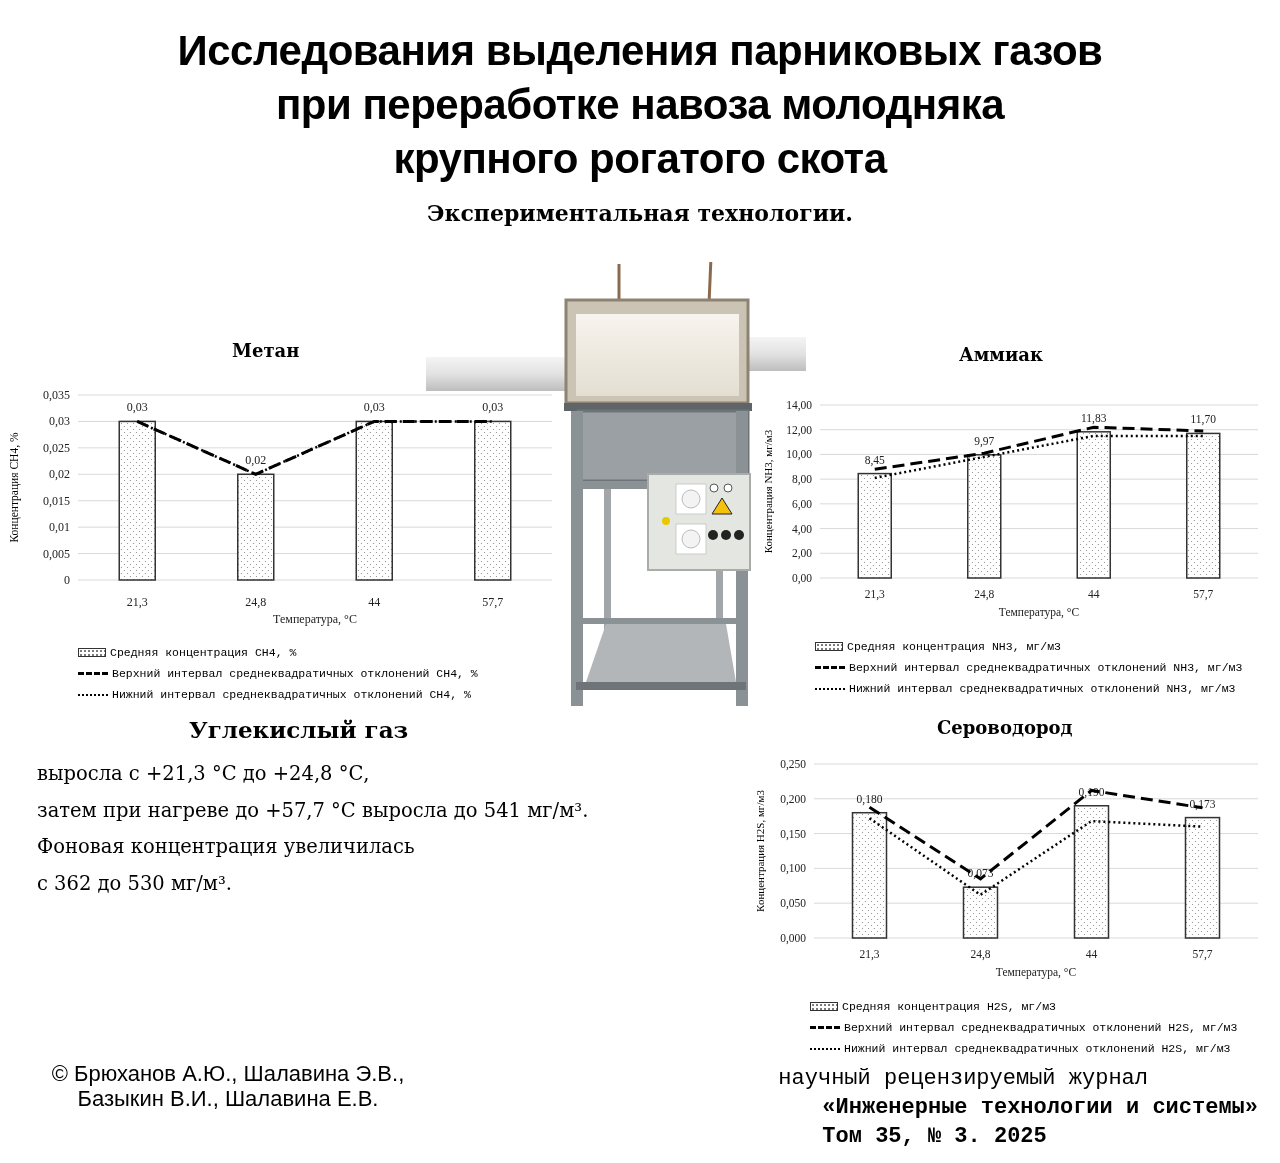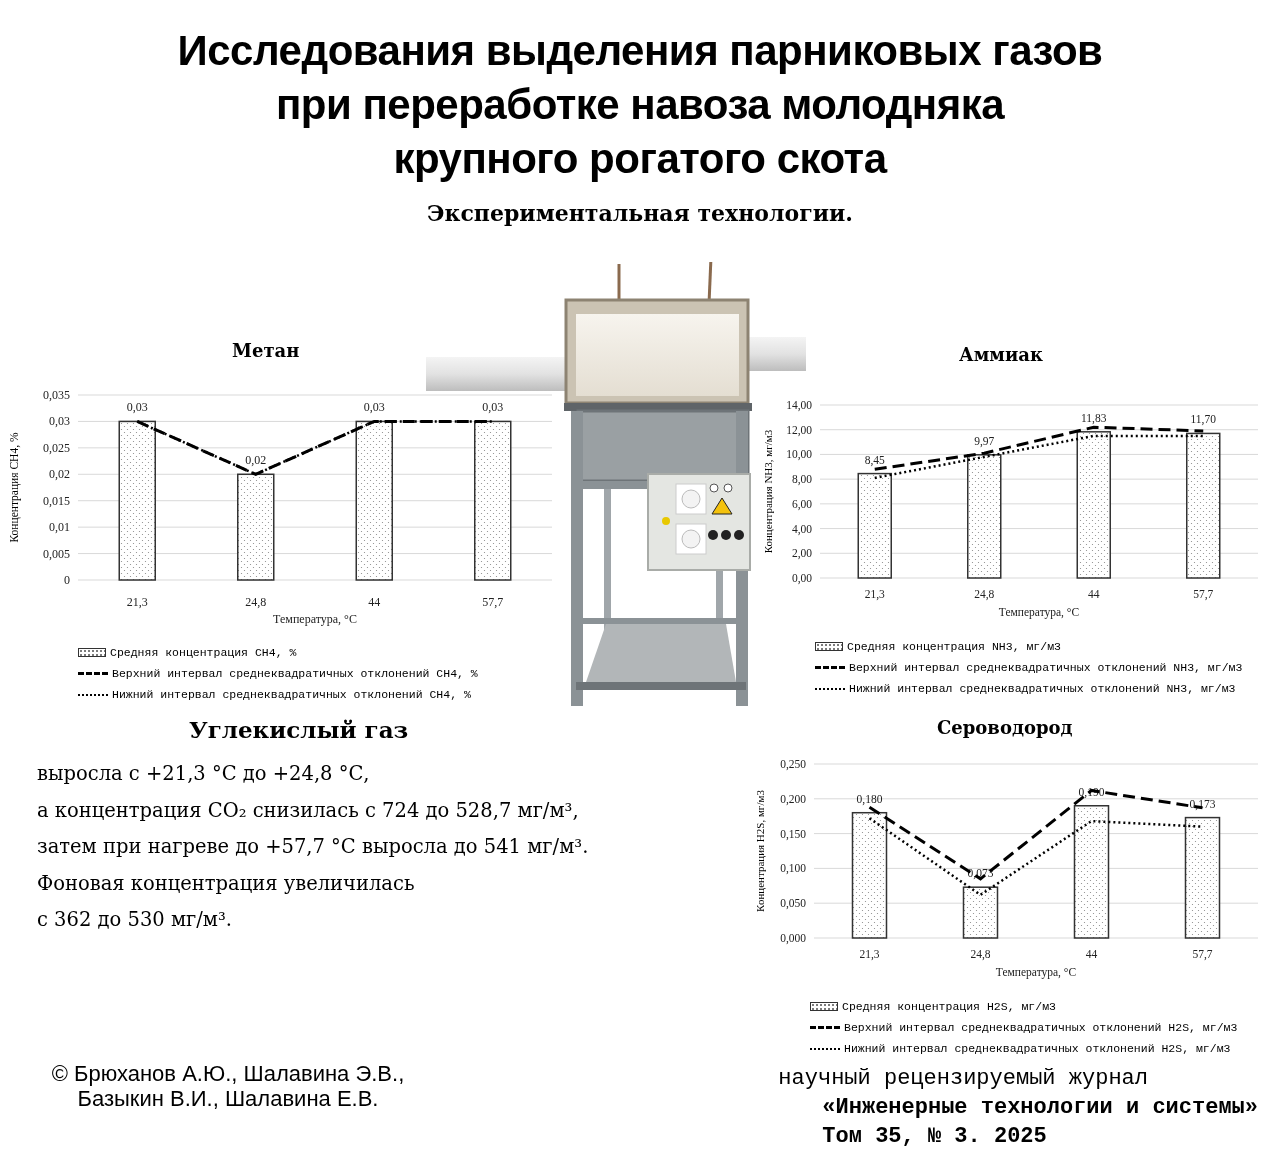--- a/index.html
+++ b/index.html
@@ -248,21 +248,20 @@
     <circle cx="287" cy="273" r="5" fill="#222"></circle>
     <circle cx="300" cy="273" r="5" fill="#222"></circle>
     <circle cx="313" cy="273" r="5" fill="#222"></circle>
     <circle cx="240" cy="259" r="4" fill="#e8c800"></circle>
   </svg>
 </div>
 
 <div class="co2-title">Углекислый газ</div>
 <div class="co2-text">
   <div>выросла с +21,3 °С до +24,8 °С,</div>
-  <div>а концентрация CO₂ снизилась с 724 до 528,7 мг/м³,</div>
   <div>затем при нагреве до +57,7 °С выросла до 541 мг/м³.</div>
   <div>Фоновая концентрация увеличилась</div>
   <div>с 362 до 530 мг/м³.</div>
 </div>
 
 <div class="authors">
   <div>© Брюханов А.Ю., Шалавина Э.В.,</div>
   <div>Базыкин В.И., Шалавина Е.В.</div>
 </div>
 <div class="journal">

